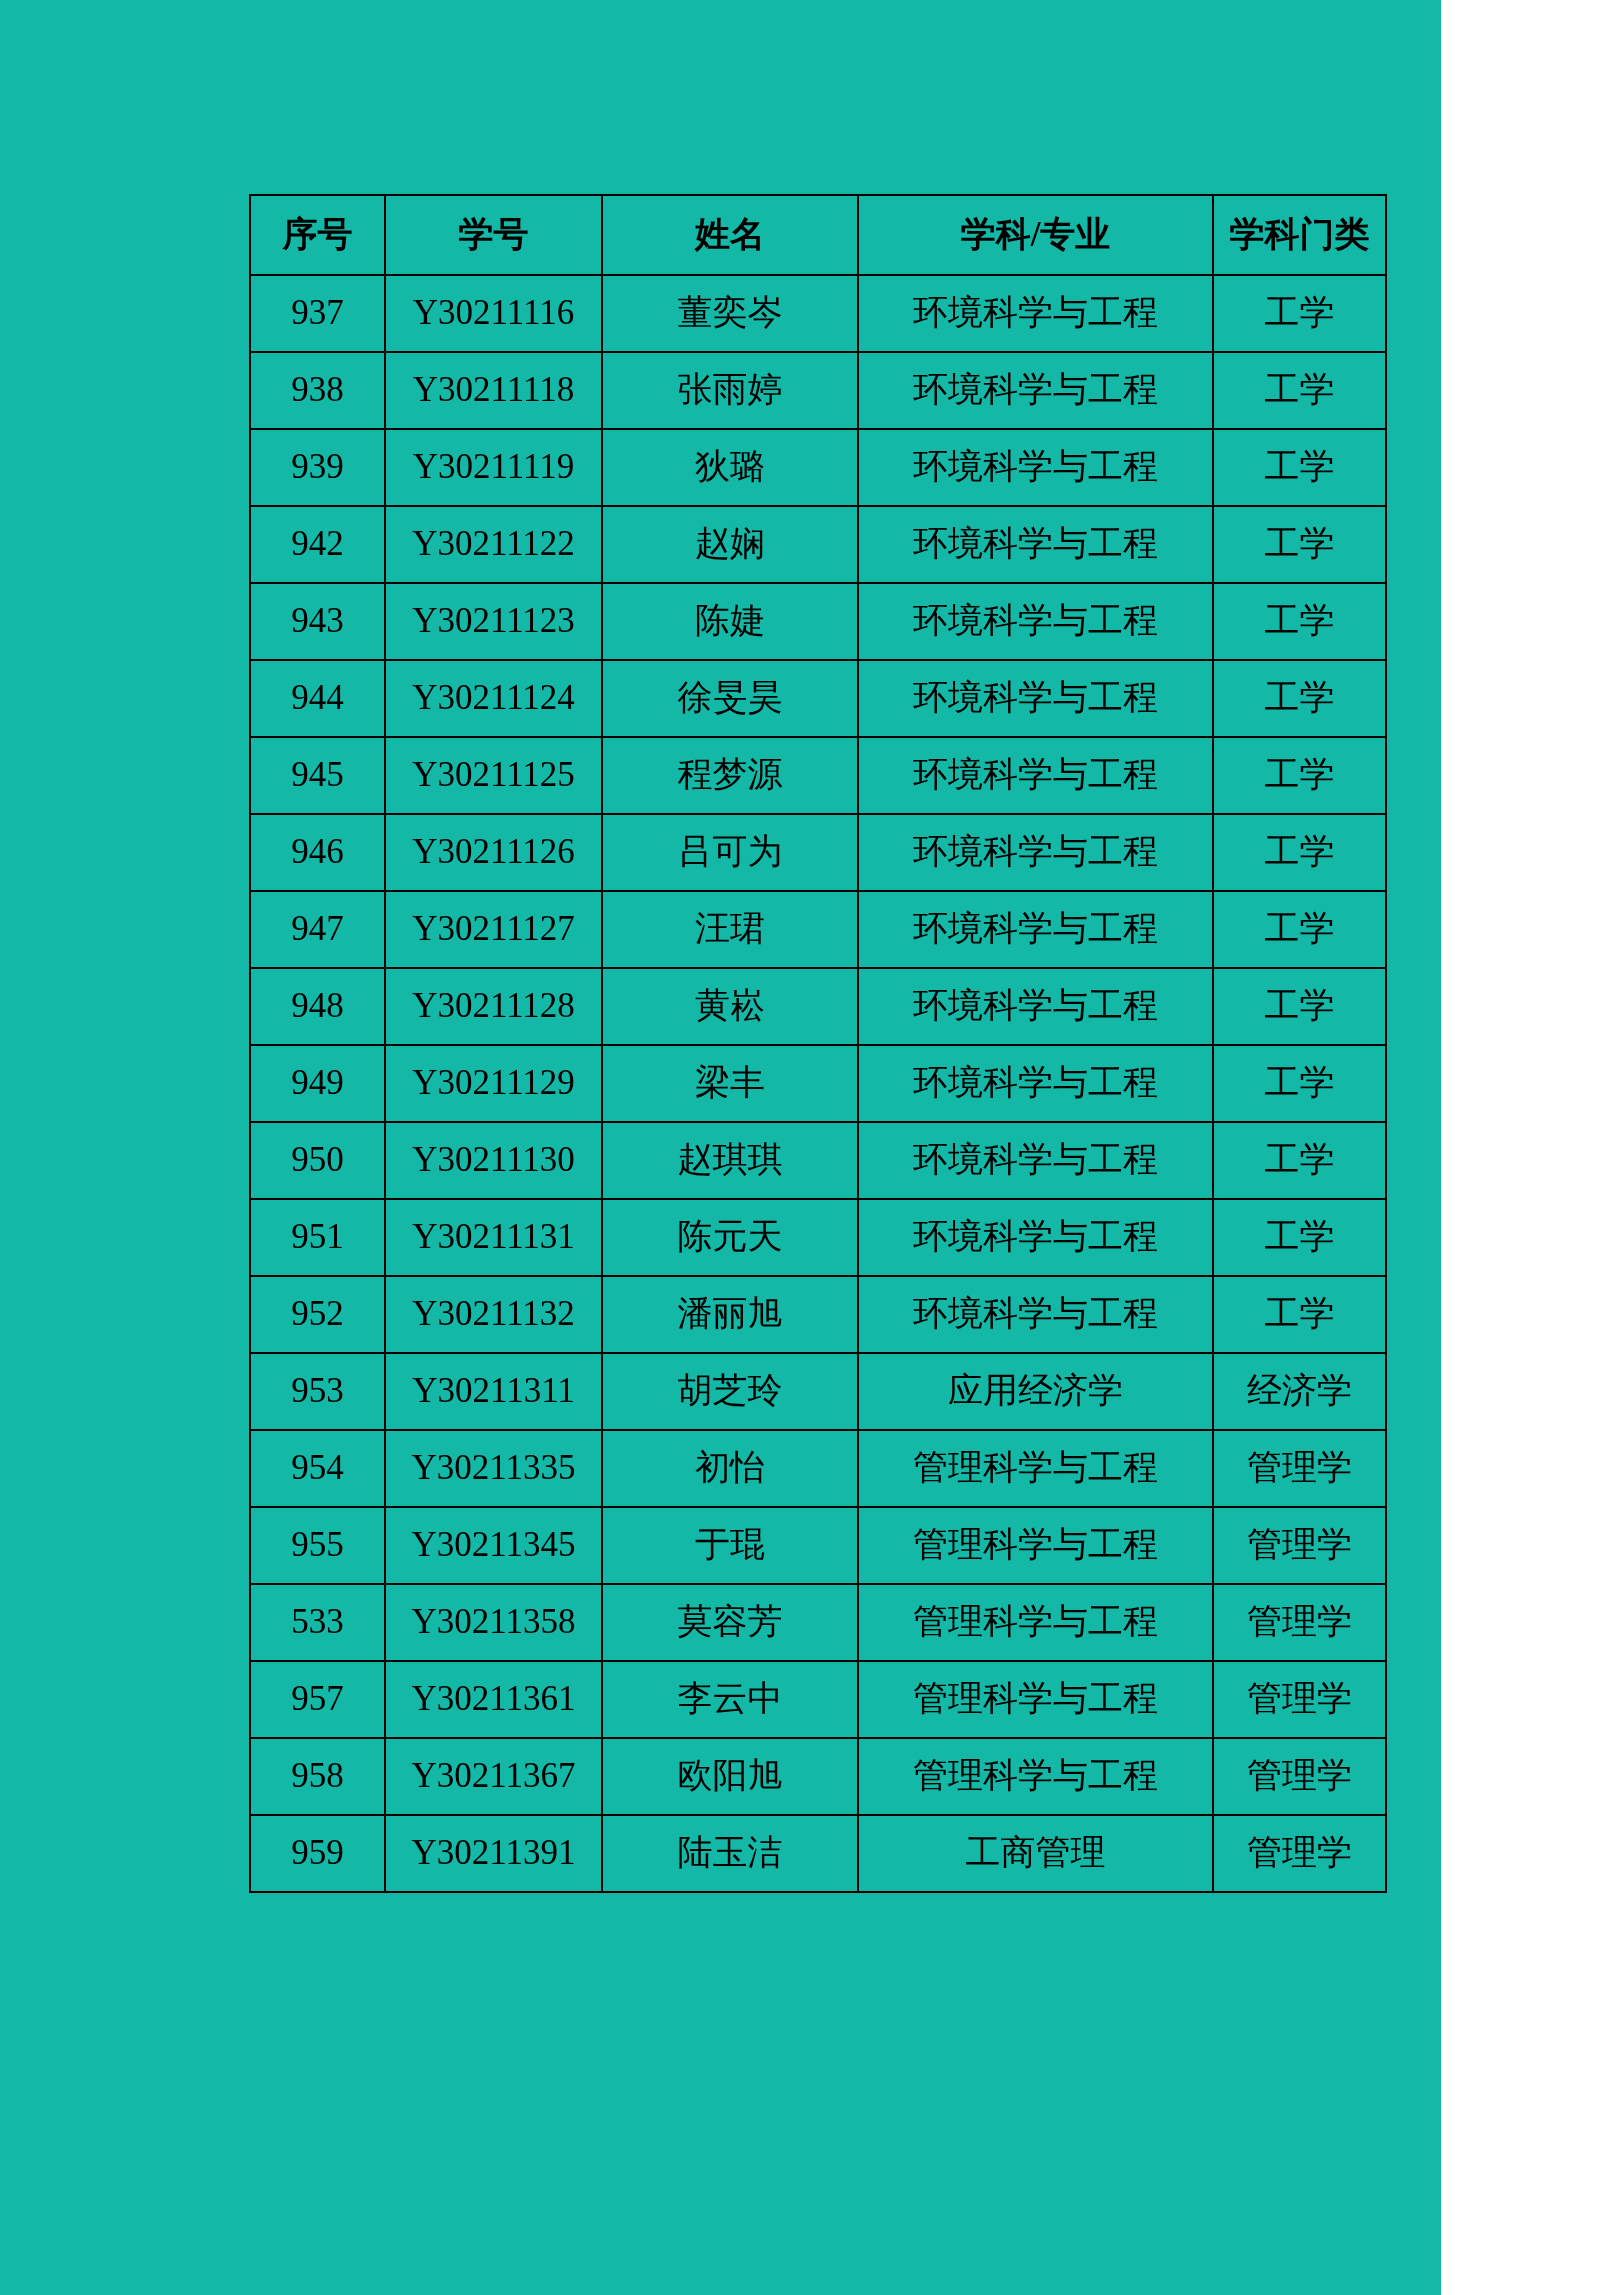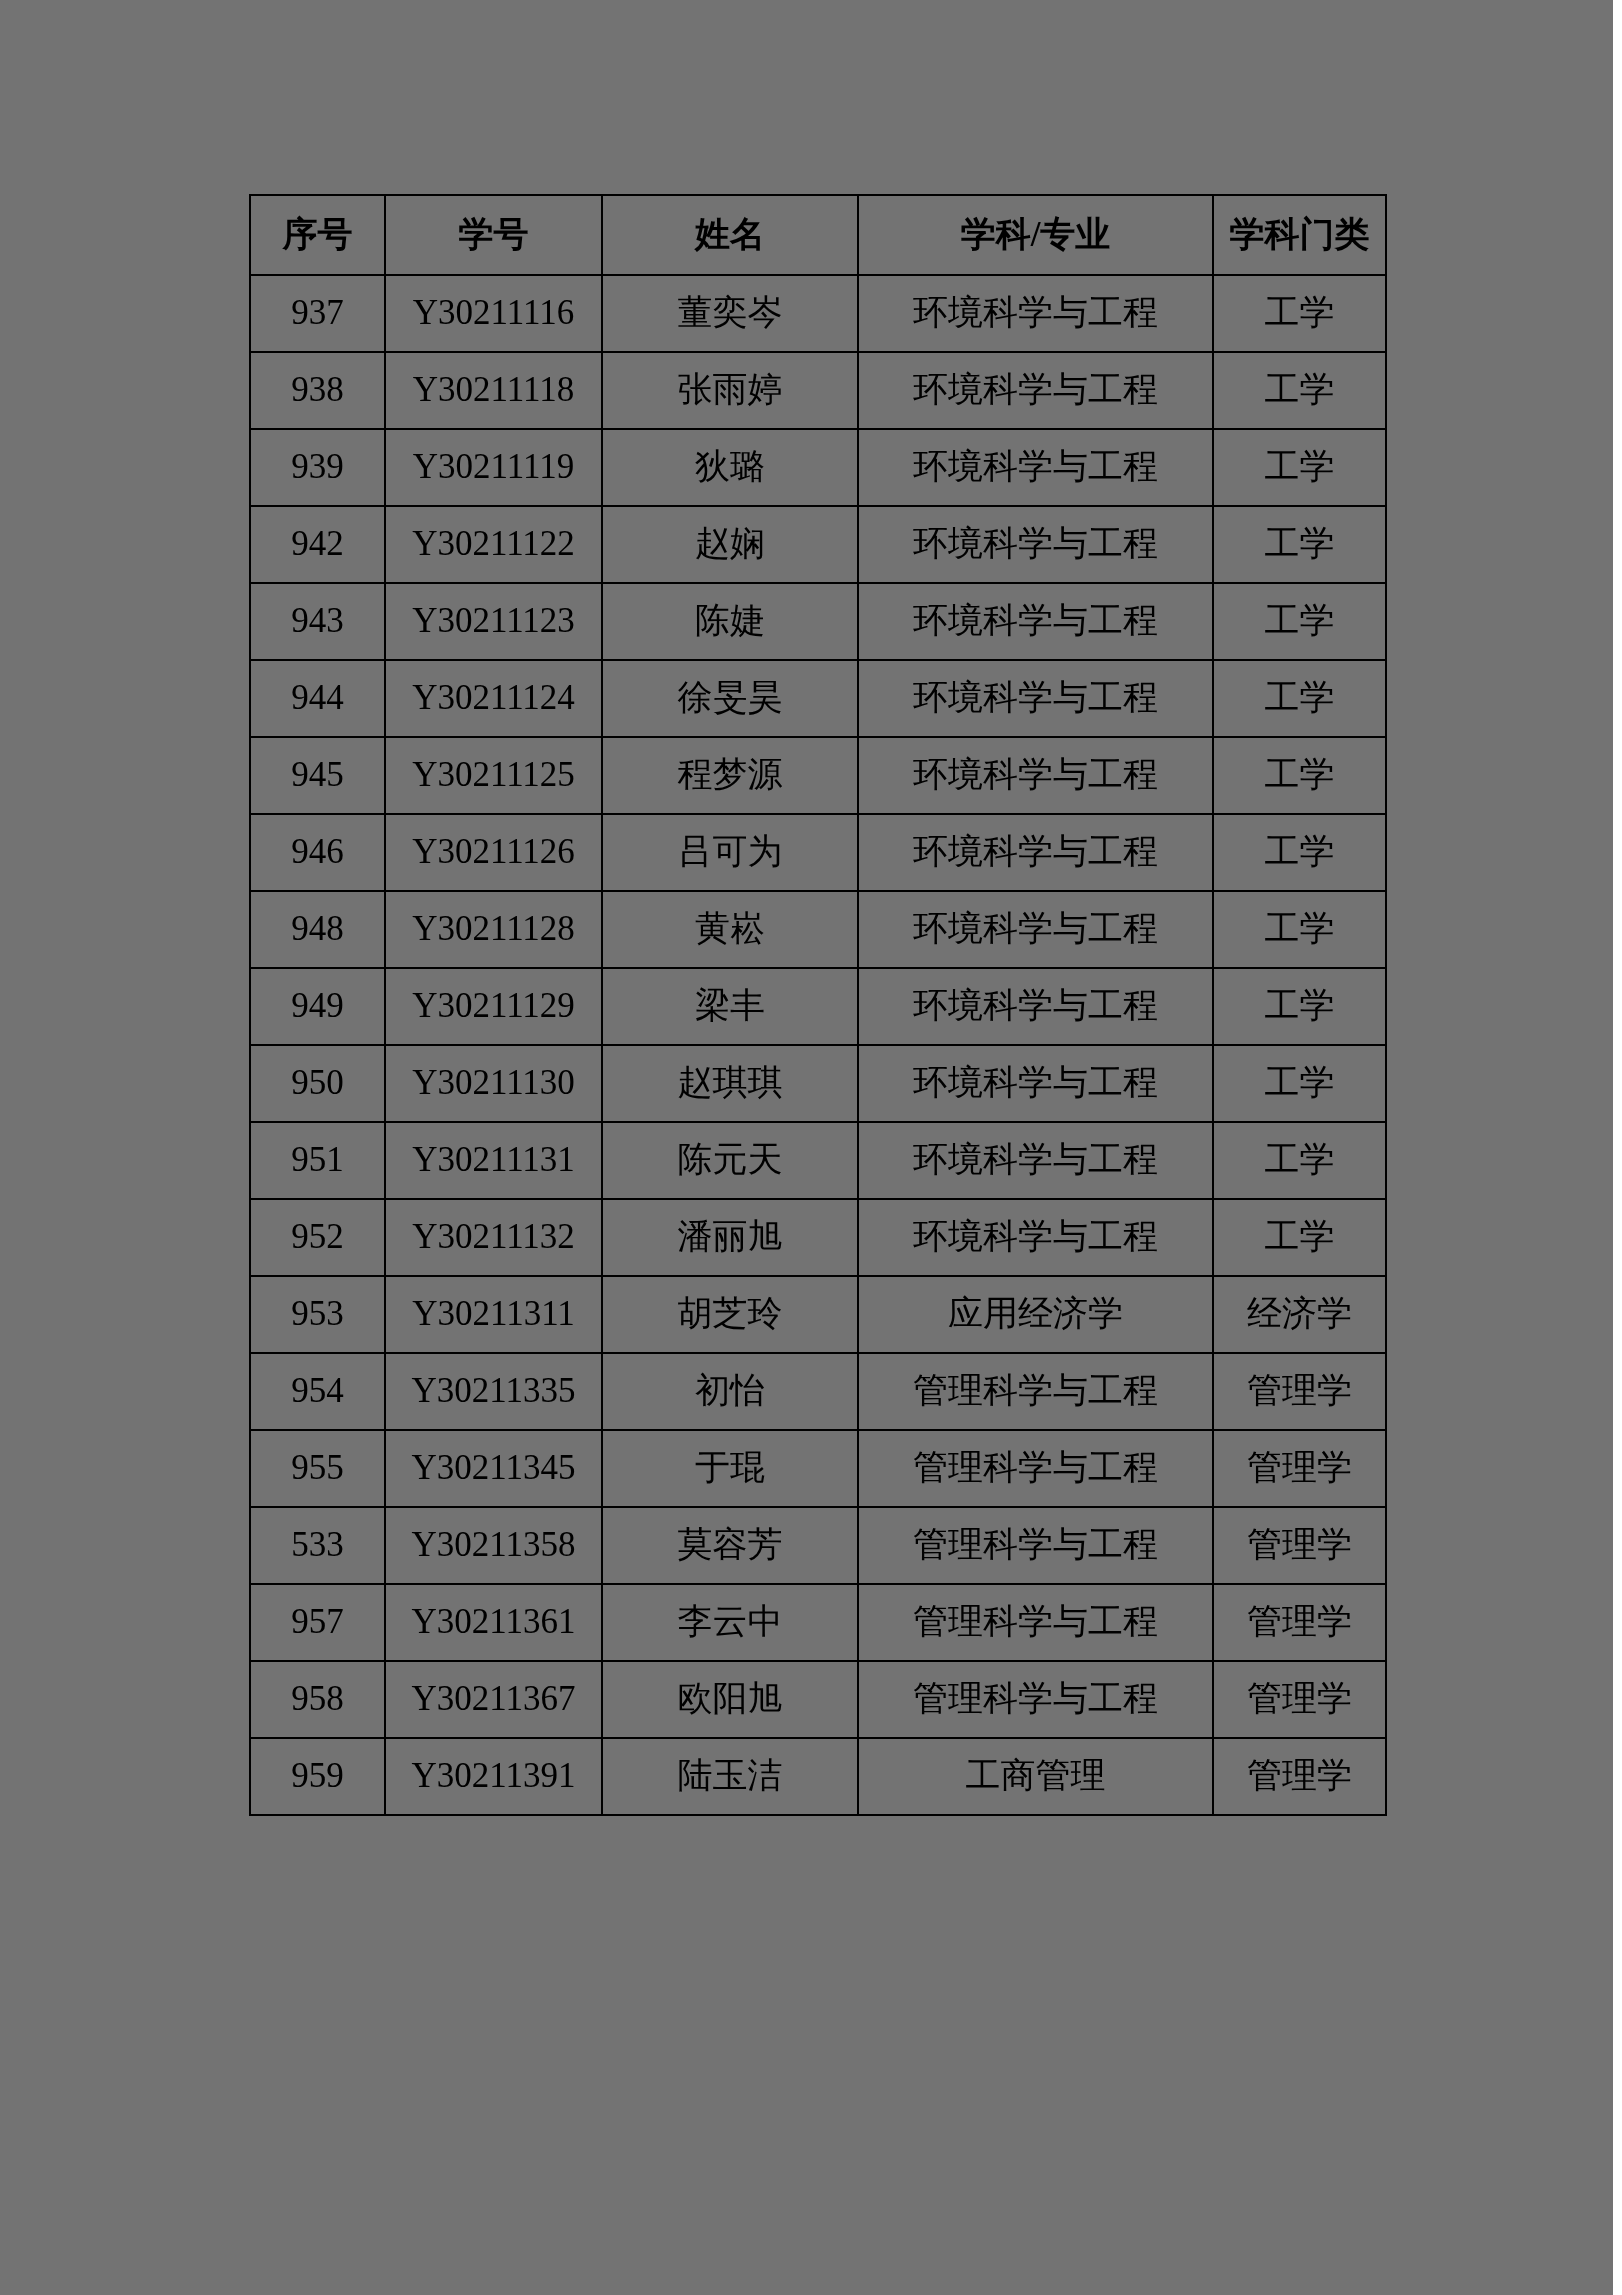--- a/index.html
+++ b/index.html
@@ -8,23 +8,23 @@
     background: #ffffff;
   }
   body {
     width: 1623px;
     height: 2295px;
     font-family: "Liberation Serif", "DejaVu Serif", serif;
     color: #000000;
   }
   .page {
     position: relative;
-    width: 1613px;
+    width: 1441px;
     height: 2295px;
-    background: #737373;
+    background: #14b8a6;
     overflow: hidden;
   }
   table.roster {
     position: absolute;
     left: 249px;
     top: 194px;
     width: 1136px;
     border-collapse: collapse;
     table-layout: fixed;
   }
@@ -123,20 +123,27 @@
           <td>工学</td>
         </tr>
         <tr>
           <td>946</td>
           <td>Y30211126</td>
           <td>吕可为</td>
           <td>环境科学与工程</td>
           <td>工学</td>
         </tr>
         <tr>
+          <td>947</td>
+          <td>Y30211127</td>
+          <td>汪珺</td>
+          <td>环境科学与工程</td>
+          <td>工学</td>
+        </tr>
+        <tr>
           <td>948</td>
           <td>Y30211128</td>
           <td>黄崧</td>
           <td>环境科学与工程</td>
           <td>工学</td>
         </tr>
         <tr>
           <td>949</td>
           <td>Y30211129</td>
           <td>梁丰</td>

